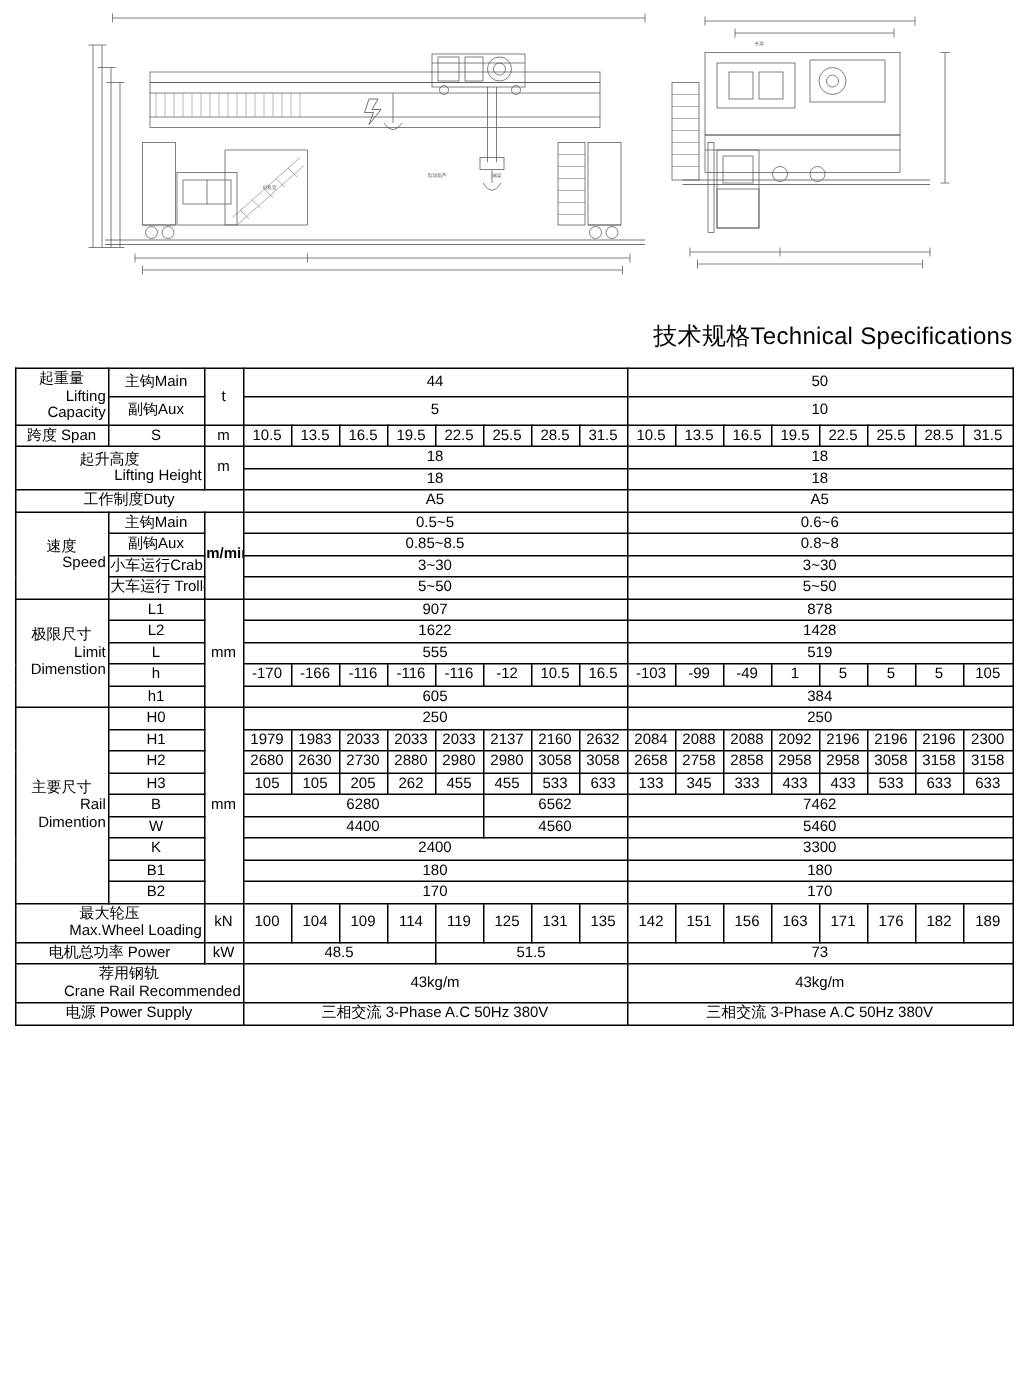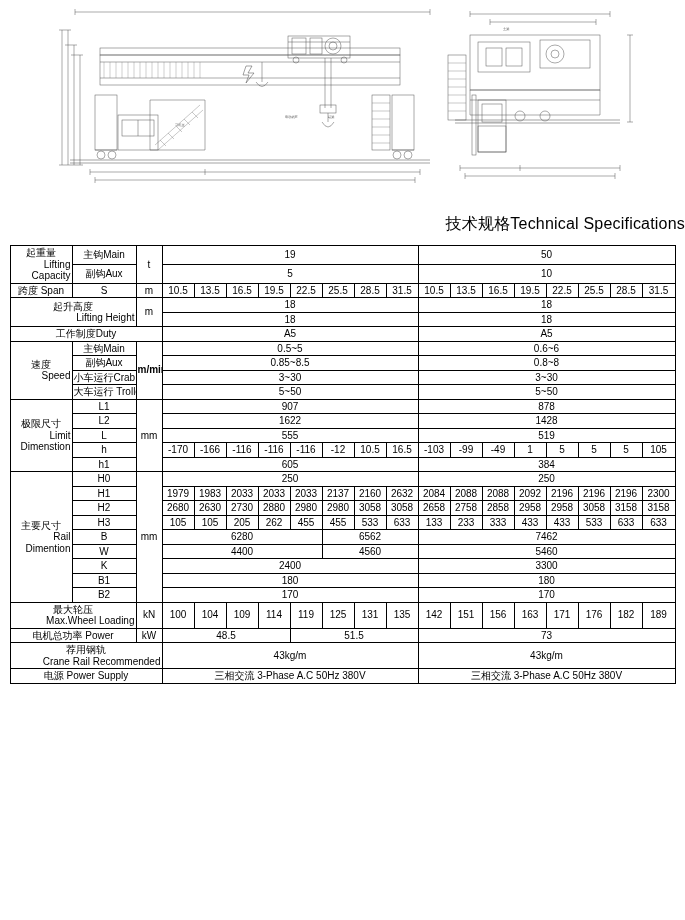--- a/index.html
+++ b/index.html
@@ -21,21 +21,21 @@
     position: relative;
     width: 685px;
     height: 200px;
     box-sizing: border-box;
   }
   #drawing svg { display: block; }
 
   
   #spec-title {
     text-align: right;
-    padding-right: 0;
+    padding-right: 10px;
     font-size: 16px;
     letter-spacing: 0.2px;
     margin-top: 14px;
     margin-bottom: 10px;
     white-space: nowrap;
   }
 
   
   table.spec {
     border-collapse: collapse;
@@ -261,21 +261,21 @@
   <tbody>
 
     <tr>
       <td class="lbl" rowspan="2">
         <span class="cn">起重量</span>
         <span class="en">Lifting</span>
         <span class="en">Capacity</span>
       </td>
       <td>主钩Main</td>
       <td rowspan="2" class="unit">t</td>
-      <td colspan="8">19</td>
+      <td colspan="8">44</td>
       <td colspan="8">50</td>
     </tr>
     <tr>
       <td>副钩Aux</td>
       <td colspan="8">5</td>
       <td colspan="8">10</td>
     </tr>
 
     <tr>
       <td class="lbl">跨度 Span</td>
@@ -451,21 +451,21 @@
       <td>H3</td>
       <td class="small">105</td>
       <td class="small">105</td>
       <td class="small">205</td>
       <td class="small">262</td>
       <td class="small">455</td>
       <td class="small">455</td>
       <td class="small">533</td>
       <td class="small">633</td>
       <td class="small">133</td>
-      <td class="small">233</td>
+      <td class="small">345</td>
       <td class="small">333</td>
       <td class="small">433</td>
       <td class="small">433</td>
       <td class="small">533</td>
       <td class="small">633</td>
       <td class="small">633</td>
     </tr>
     <tr>
       <td>B</td>
       <td colspan="5">6280</td>

